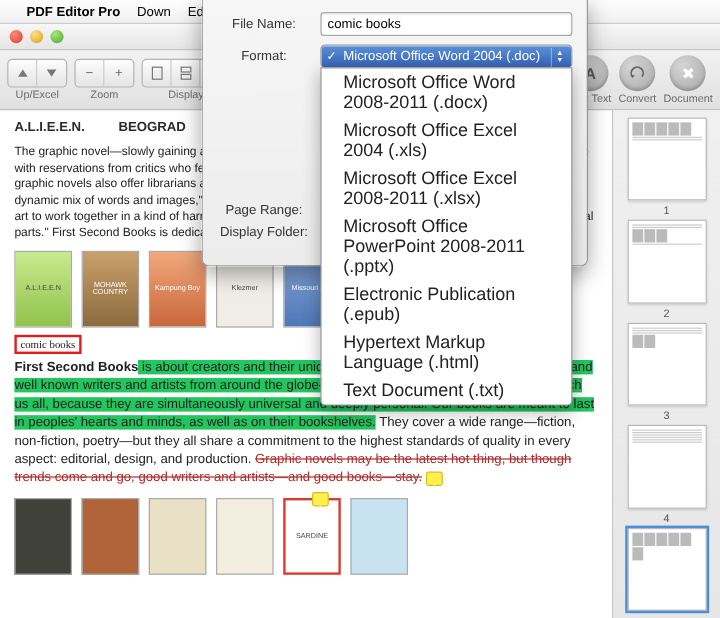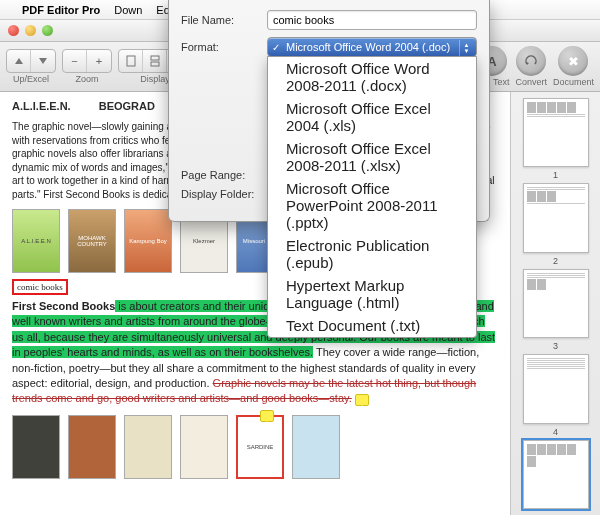--- a/index.html
+++ b/index.html
@@ -51,21 +51,21 @@
 .note-ico:after{content:"";position:absolute;left:3px;bottom:-4px;border:3px solid transparent;border-top-color:#fff050}
 .thumbs{width:90px;background:linear-gradient(#f0f0f0,#e6e6e6);border-left:1px solid #c5c5c5;padding:6px 4px;overflow:hidden;display:flex;flex-direction:column;align-items:center;gap:3px}
 .thumb{width:66px;height:78px;background:#fff;border:1px solid #b8b8b8;box-shadow:0 1px 2px rgba(0,0,0,.15);display:flex;flex-direction:column;padding:3px;gap:1px}
 .thumb.sel{outline:2px solid #4a8fd8}
 .tn{font-size:9px;color:#555}
 .thl{height:1px;background:#ccc;width:100%}
 .th-grid{display:flex;flex-wrap:wrap;gap:1px}
 .th-box{width:9px;height:11px;background:#bbb}
 .sheet{position:absolute;left:168px;top:0;width:322px;background:linear-gradient(#f6f6f6,#ececec);border:1px solid #999;border-top:none;border-radius:0 0 6px 6px;box-shadow:0 6px 18px rgba(0,0,0,.35);padding:10px 12px 14px;z-index:50}
 .row{display:flex;align-items:center;margin-bottom:7px;gap:8px}
-.lbl{width:78px;text-align:left;font-size:11px;color:#333}
+.lbl{width:78px;text-align:center;font-size:11px;color:#333}
 .fld{flex:1}
 .txt-in{width:100%;height:20px;border:1px solid #aaa;border-radius:3px;padding:0 5px;background:#fff;font-size:11px;box-shadow:inset 0 1px 2px rgba(0,0,0,.1)}
 .dropdown{position:relative;flex:1}
 .dd-closed{height:20px;border:1px solid #9a9a9a;border-radius:4px;background:linear-gradient(#5b8fd6,#3564b8);color:#fff;display:flex;align-items:center;padding:0 12px 0 18px;font-size:11px;position:relative;box-shadow:0 1px 0 rgba(255,255,255,.4) inset}
 .dd-closed:before{content:"✓";position:absolute;left:4px;font-size:10px}
 .dd-arrows{position:absolute;right:3px;top:2px;width:14px;height:16px;border-left:1px solid rgba(255,255,255,.35);display:flex;flex-direction:column;align-items:center;justify-content:center;font-size:6px;line-height:6px}
 .dd-menu{position:absolute;left:0;top:19px;width:100%;background:#fff;border:1px solid #999;border-radius:0 0 4px 4px;box-shadow:0 5px 14px rgba(0,0,0,.3);z-index:60}
 .dd-item{padding:3px 8px 3px 18px;font-size:15px;color:#222}
 svg{display:block}
 </style>

